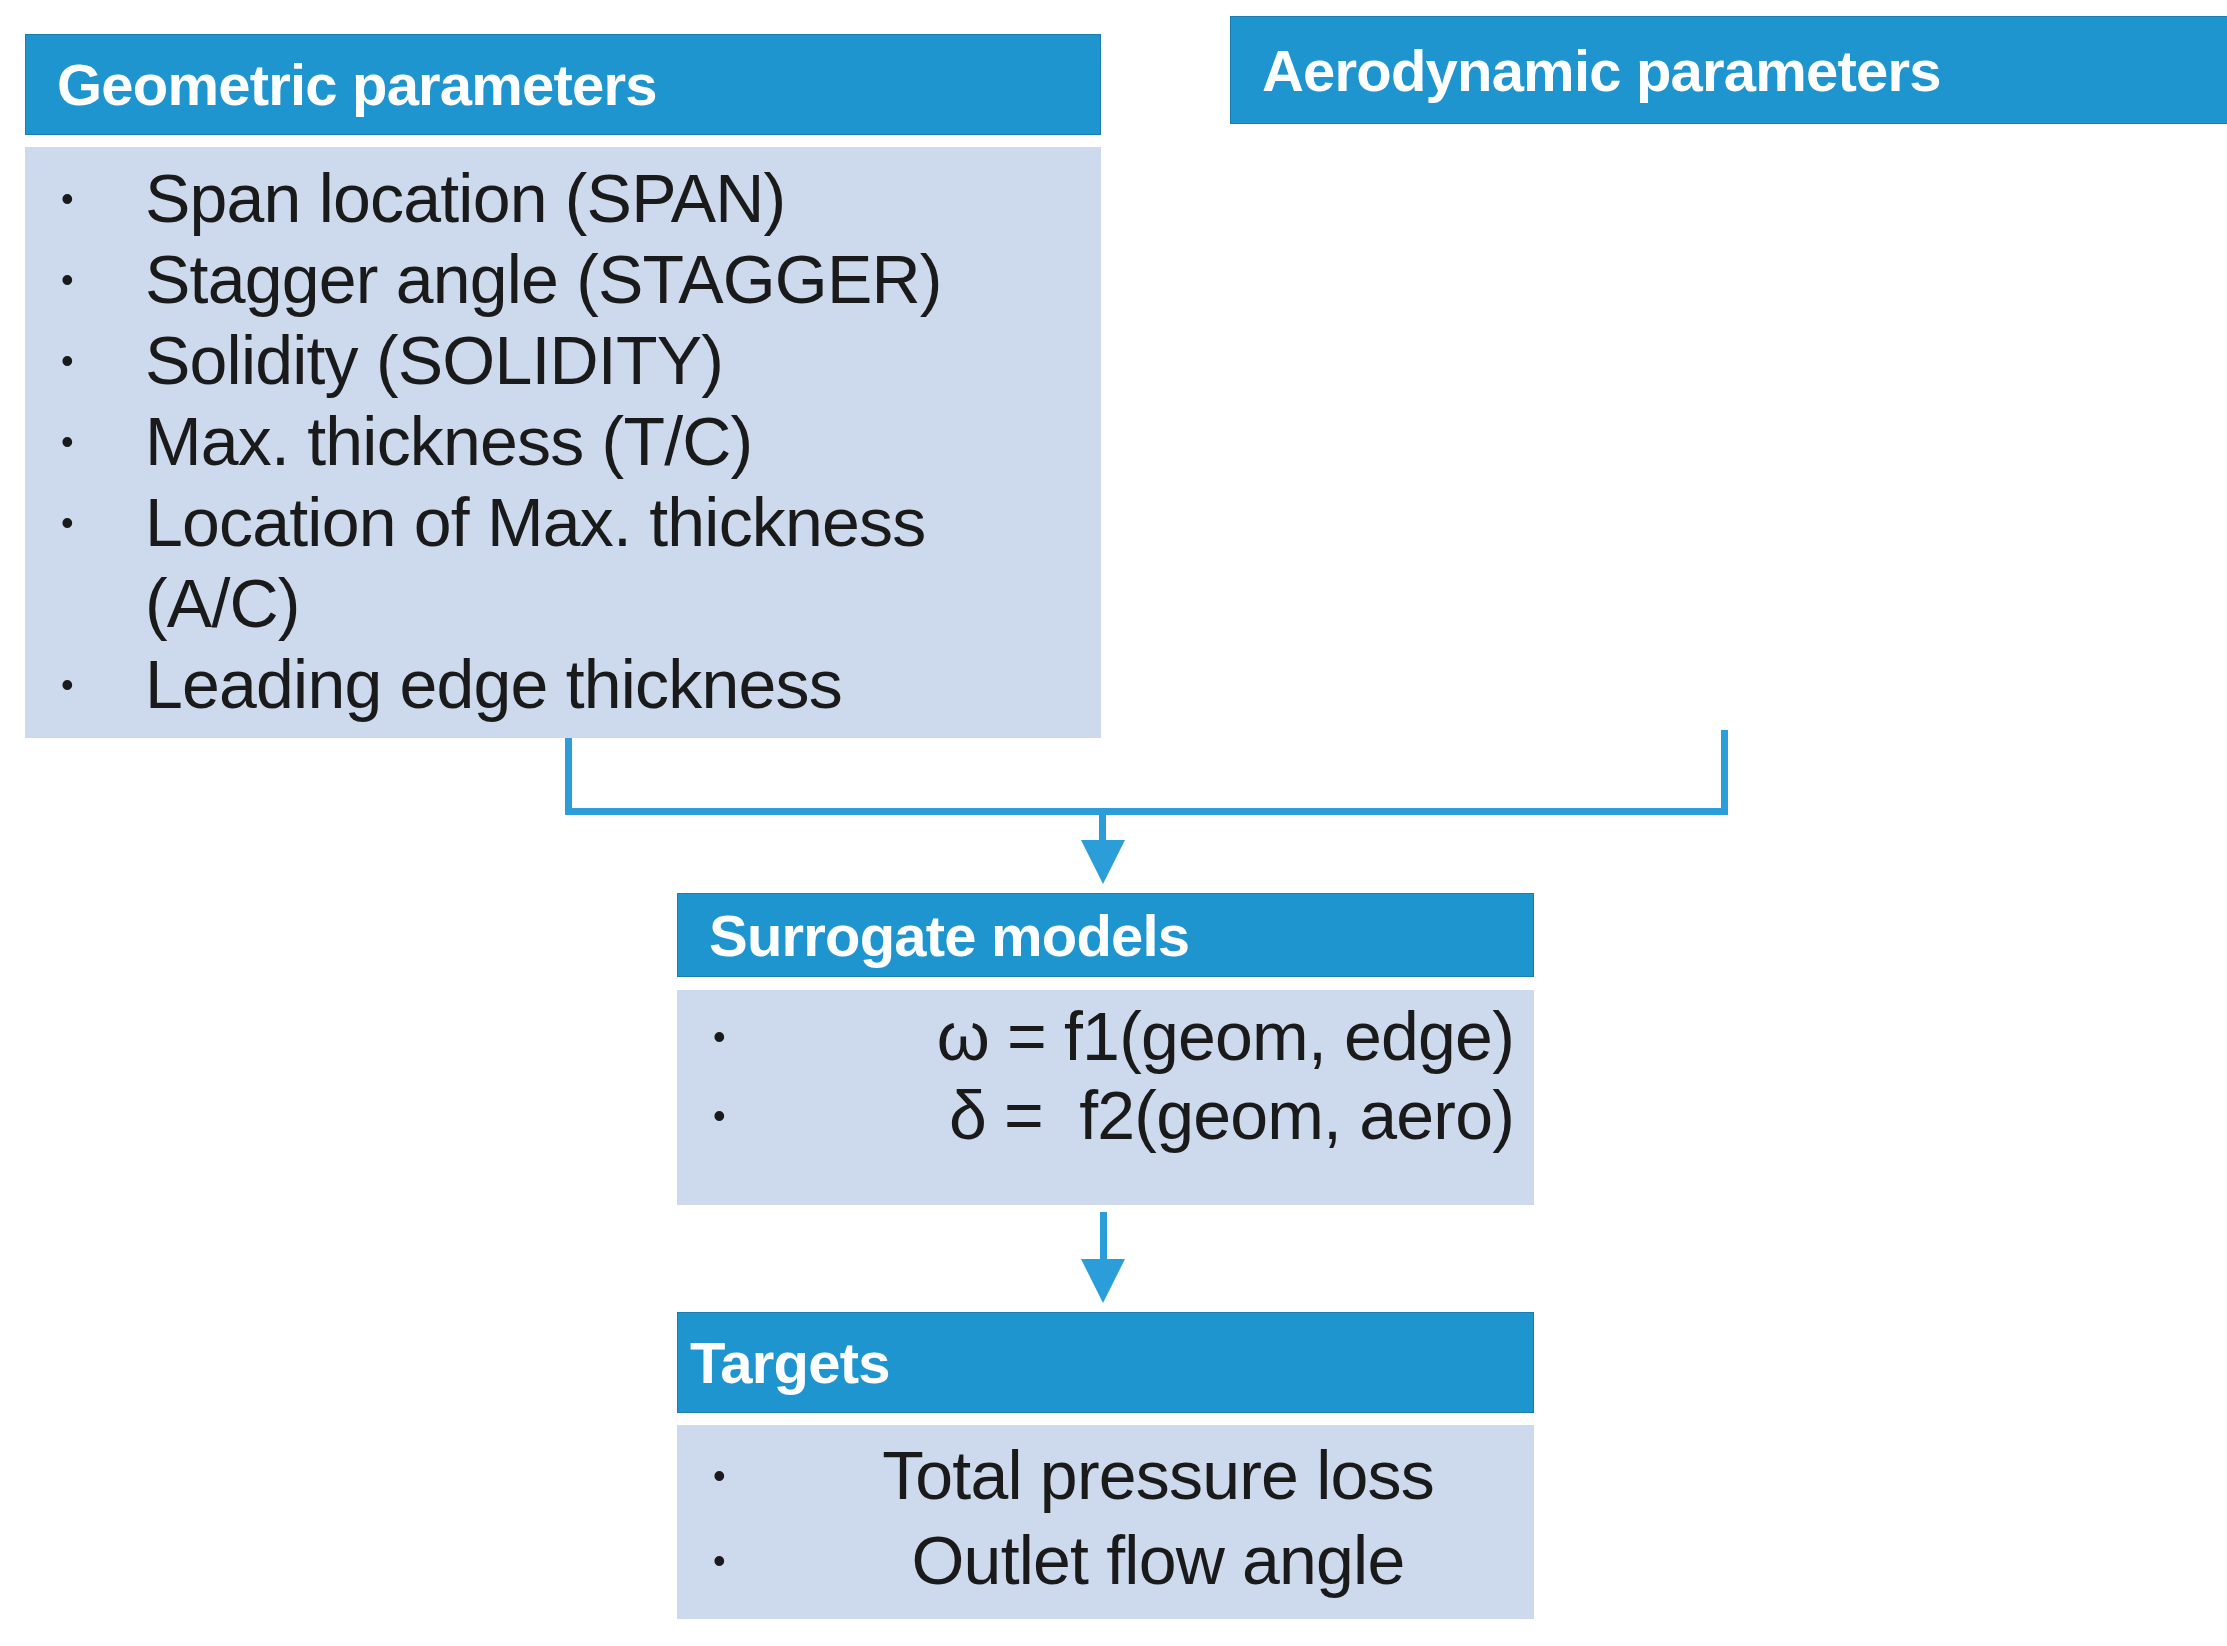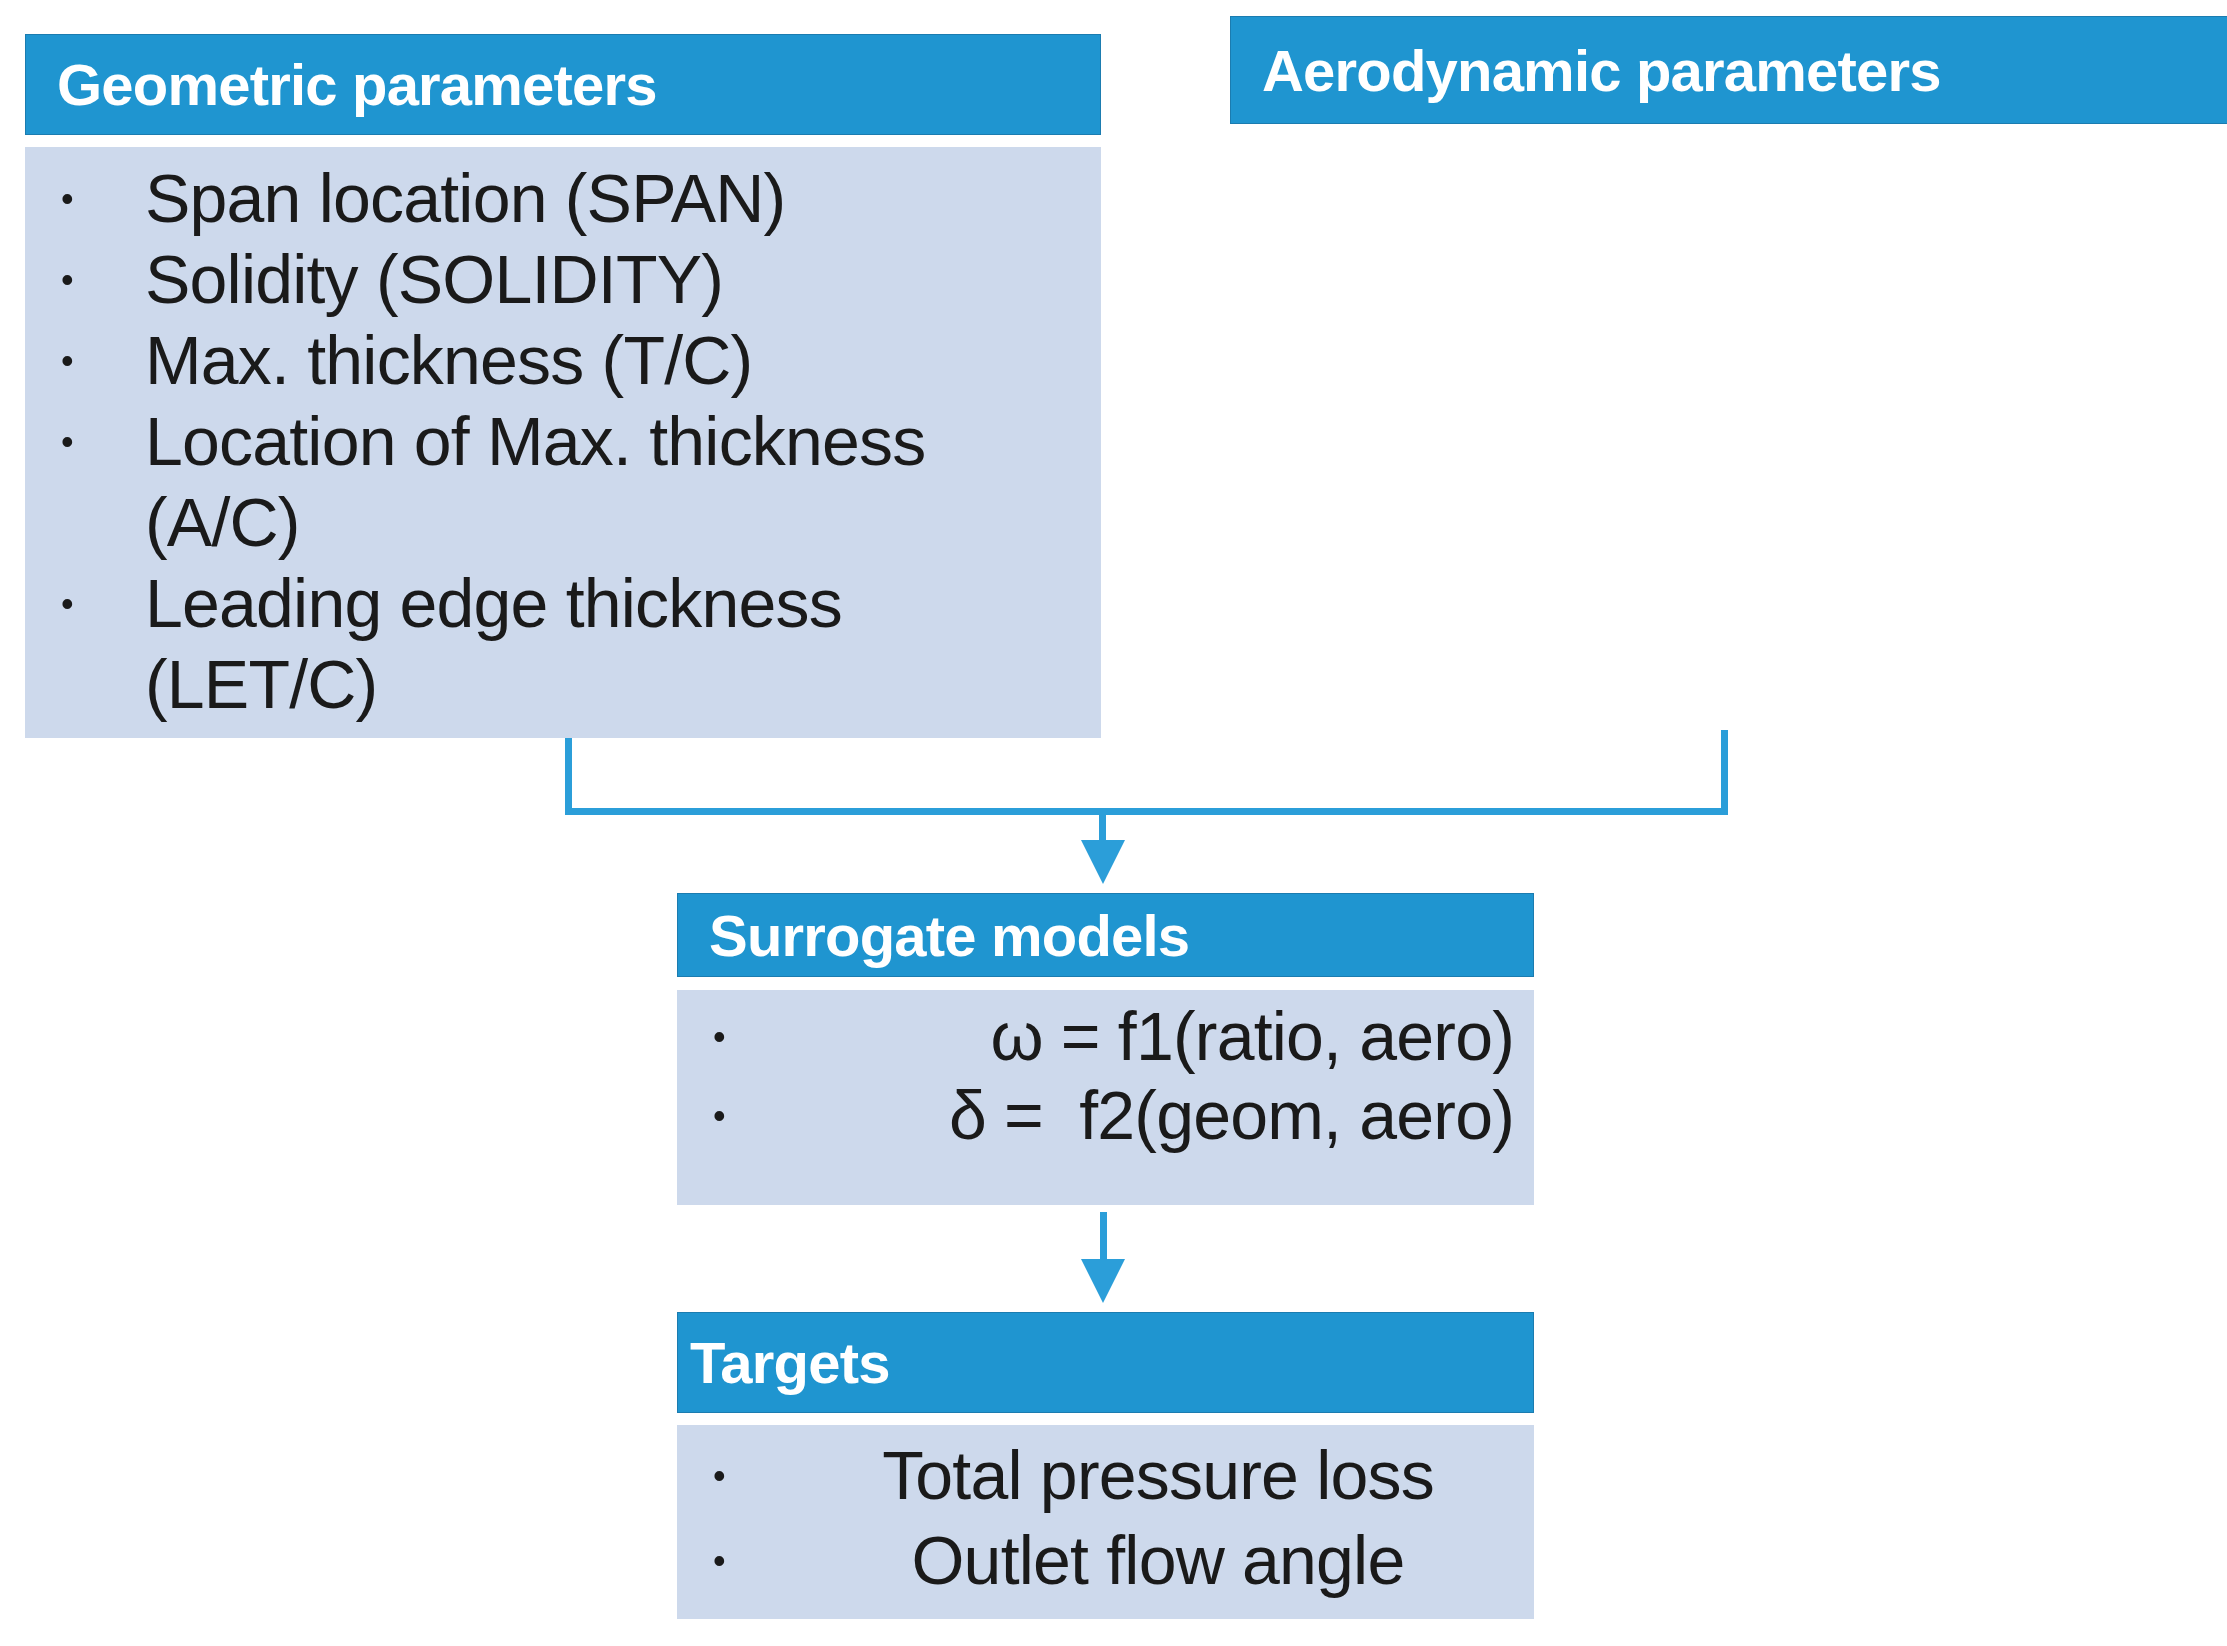--- a/index.html
+++ b/index.html
@@ -105,20 +105,21 @@
 
 <div class="canvas">
 
   <section class="flow-box geometric-box">
     <header class="box-header">
       <span>Geometric parameters</span>
     </header>
     <div class="box-body">
       <ul class="bullet-list geometric-list">
         <li>Span location (SPAN)</li>
+        <li>Stagger angle (STAGGER)</li>
         <li>Solidity (SOLIDITY)</li>
         <li>Max. thickness (T/C)</li>
         <li>Location of Max. thickness (A/C)</li>
         <li>Leading edge thickness (LET/C)</li>
       </ul>
     </div>
   </section>
 
   <section class="flow-box aerodynamic-box">
     <header class="box-header">
@@ -131,21 +132,21 @@
   <div class="connector merge-line"></div>
   <div class="connector arrow1-stem"></div>
   <div class="arrow-head arrow1-head"></div>
 
   <section class="flow-box surrogate-box">
     <header class="box-header">
       <span>Surrogate models</span>
     </header>
     <div class="box-body">
       <ul class="bullet-list surrogate-list">
-        <li>ω = f1(ratio, aero)</li>
+        <li>ω = f1(geom, edge)</li>
         <li>δ =  f2(geom, aero)</li>
       </ul>
     </div>
   </section>
 
   <div class="connector arrow2-stem"></div>
   <div class="arrow-head arrow2-head"></div>
 
   <section class="flow-box targets-box">
     <header class="box-header">

